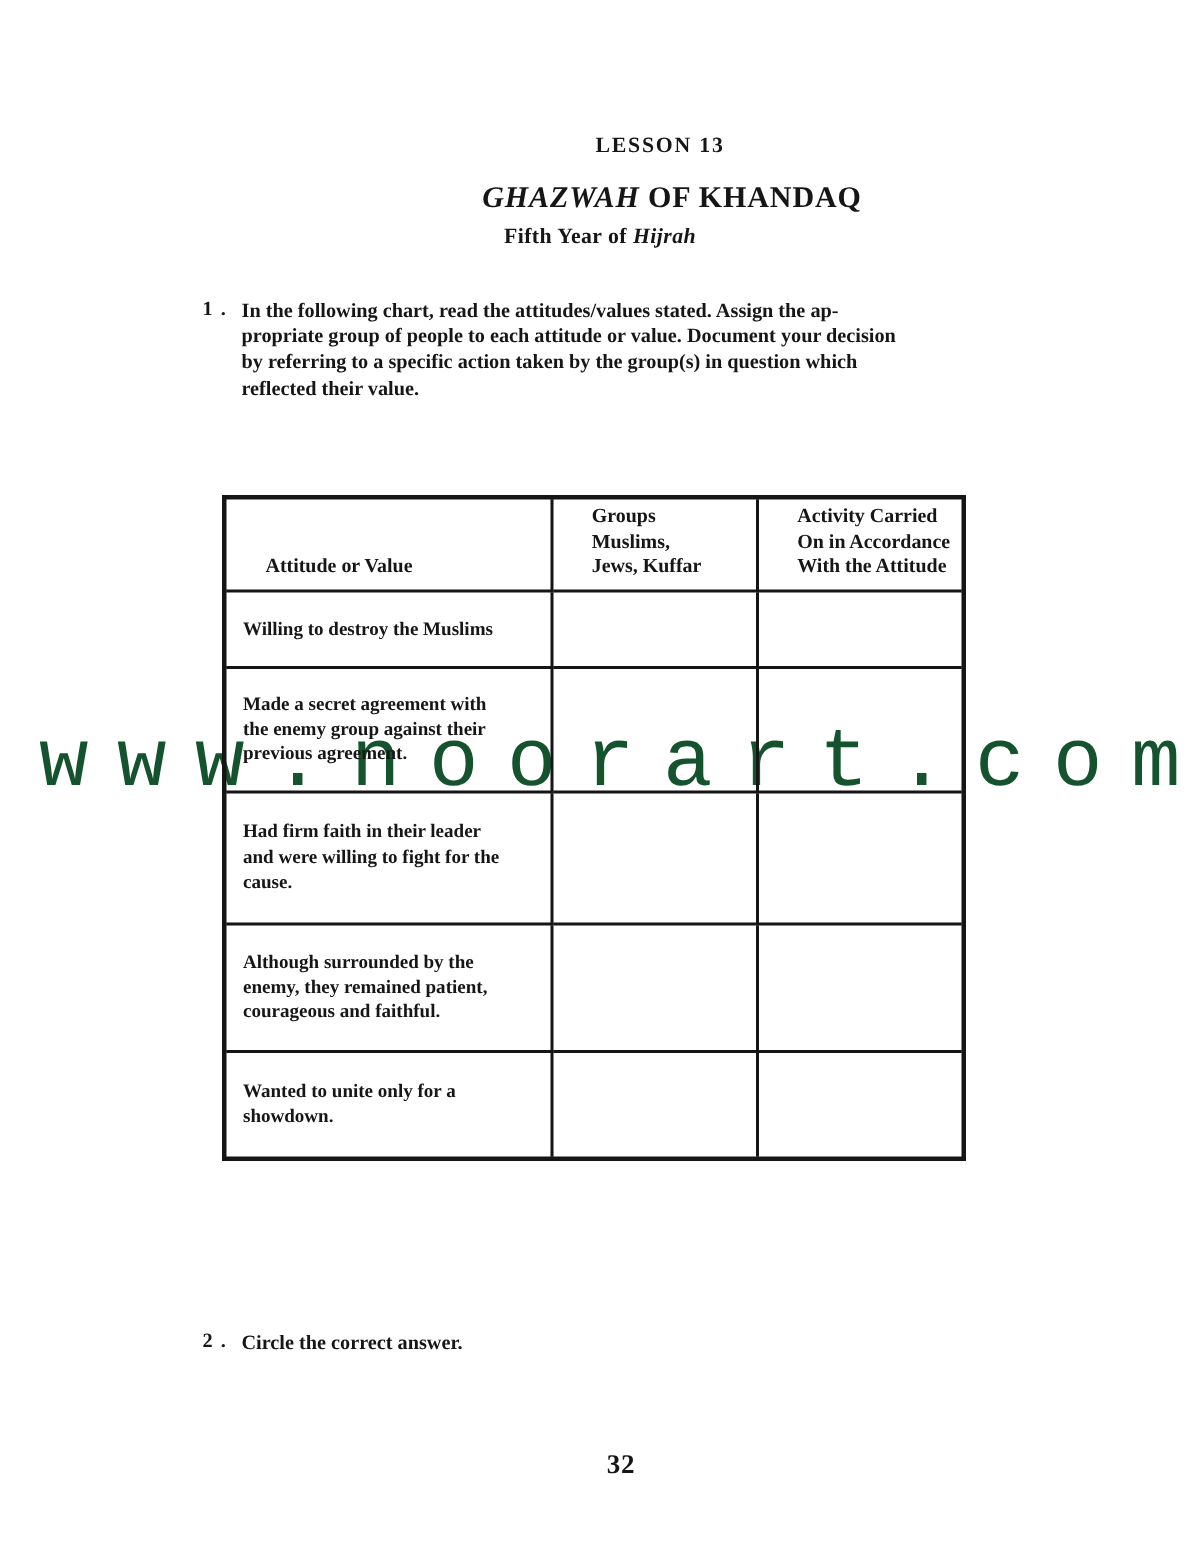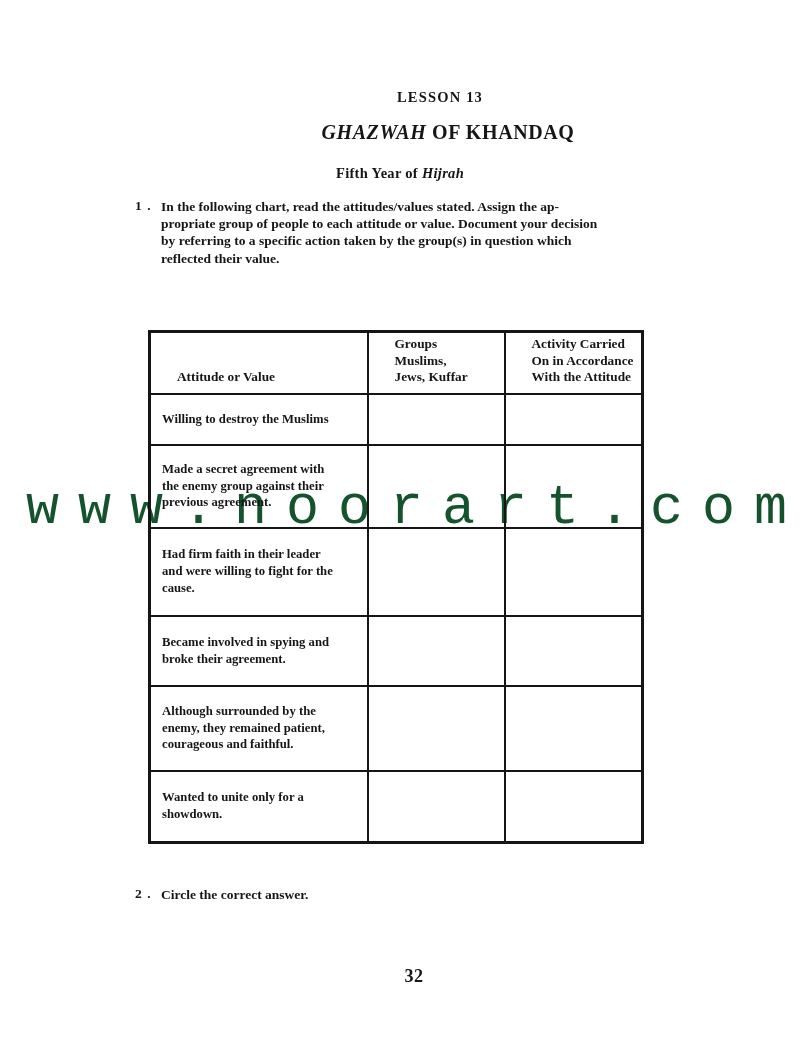--- a/index.html
+++ b/index.html
@@ -40,21 +40,20 @@
     font-size: 20px;
     font-weight: bold;
     letter-spacing: 0.6px;
     margin-left: 48px;
   }
   .lesson-subtitle {
     top: 150px;
     font-size: 14.5px;
     font-weight: bold;
     letter-spacing: 0.3px;
-    margin-top: 15px;
   }
   .italic { font-style: italic; }
 
   .question { position: absolute; z-index: 1; }
   .q-number {
     position: absolute; left: 0; top: 0;
     font-weight: bold; font-size: 13.5px;
     letter-spacing: 1px;
     white-space: pre;
   }
@@ -165,26 +164,20 @@
       <td></td>
       <td></td>
     </tr>
     <tr class="r2">
       <td>Had firm faith in their leader
 and were willing to fight for the
 cause.</td>
       <td></td>
       <td></td>
     </tr>
-    <tr class="r3">
-      <td>Became involved in spying and
-broke their agreement.</td>
-      <td></td>
-      <td></td>
-    </tr>
     <tr class="r4">
       <td>Although surrounded by the
 enemy, they remained patient,
 courageous and faithful.</td>
       <td></td>
       <td></td>
     </tr>
     <tr class="r5">
       <td>Wanted to unite only for a
 showdown.</td>

